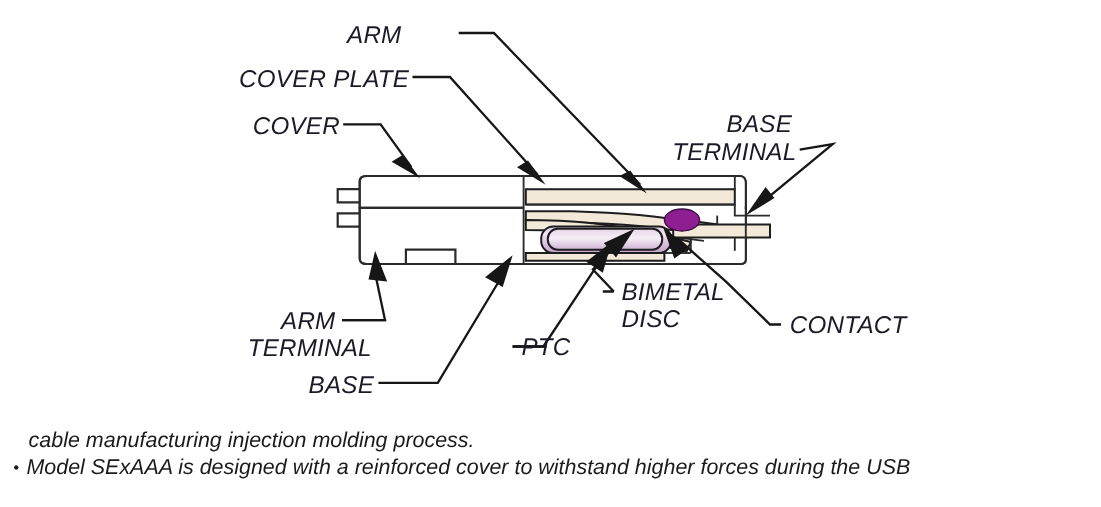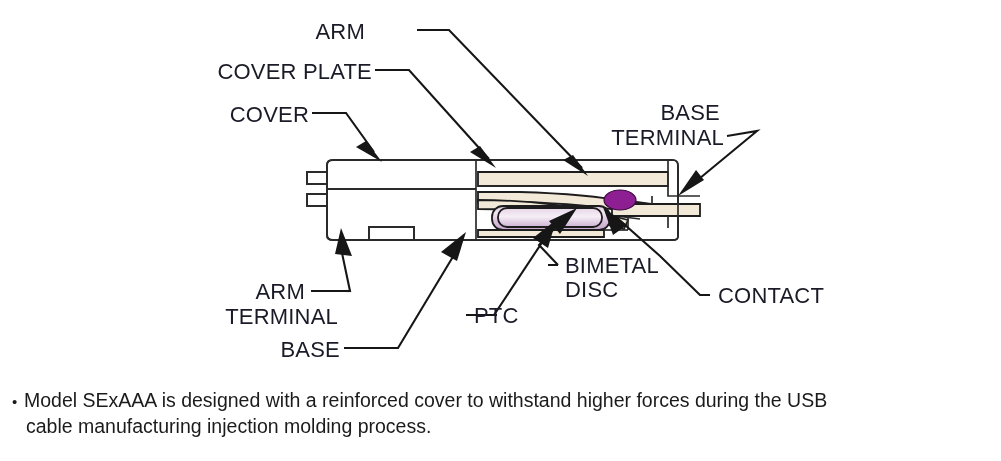--- a/index.html
+++ b/index.html
@@ -13,20 +13,21 @@
     position: relative;
     font-family: "Liberation Sans", sans-serif;
     overflow: hidden;
   }
   #figure-root {
     position: absolute;
     left: 0;
     top: 0;
     width: 1001px;
     height: 461px;
+    font-style: italic;
   }
   svg#diagram {
     position: absolute;
     left: 0;
     top: 0;
     display: block;
   }
   .lbl {
     font-family: "Liberation Sans", sans-serif;
     font-size: 22px;
@@ -262,17 +263,17 @@
       <text class="lbl" x="474" y="323" text-anchor="start">PTC</text>
 
       <text class="lbl" x="565" y="273" text-anchor="start">BIMETAL</text>
       <text class="lbl" x="565" y="297" text-anchor="start">DISC</text>
 
       <text class="lbl" x="718" y="303" text-anchor="start">CONTACT</text>
     </g>
   </svg>
 
   <div class="caption-block">
+    <span class="caption-line second">cable manufacturing injection molding process.</span>
     <span class="caption-line first"><span class="bullet-dot">•</span><span>Model SExAAA is designed with a reinforced cover to withstand higher forces during the USB</span></span>
-    <span class="caption-line second">cable manufacturing injection molding process.</span>
   </div>
 
 </div>
 
 </body></html>

